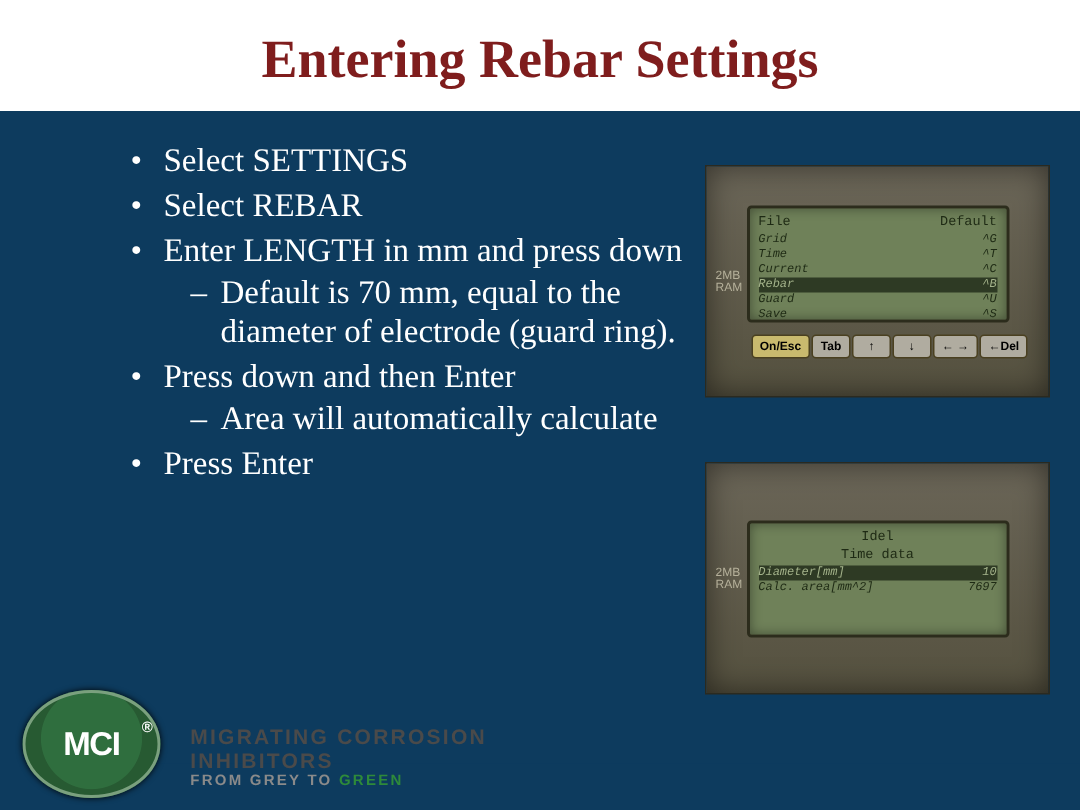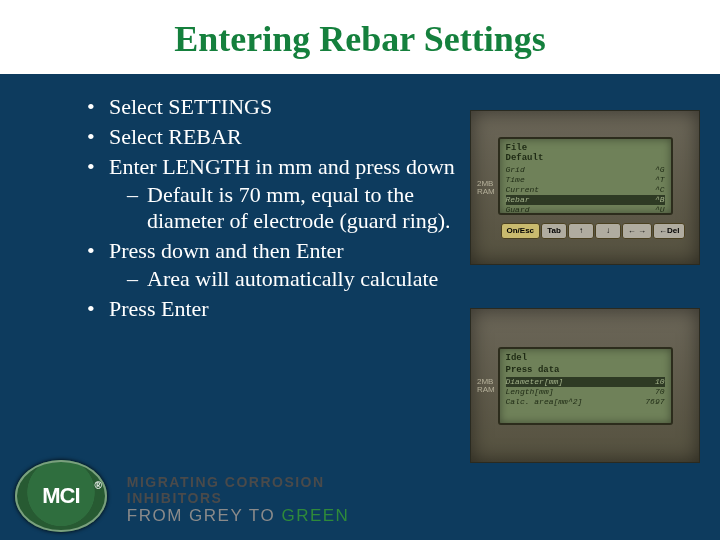--- a/index.html
+++ b/index.html
@@ -12,21 +12,21 @@
   }
   .title-bar {
     background: #fff;
     width: 100%;
     padding: 18px 0 14px 0;
     text-align: center;
   }
   .title-bar h1 {
     font-size: 36px;
     font-weight: 700;
-    color: #15803d;
+    color: #7f1d1d;
   }
   .content {
     position: relative;
     width: 100%;
     height: 435px;
     padding: 20px 20px 0 55px;
     background: #0d3b5e;
     color: #fff;
     margin-left: 32px;
   }
@@ -86,21 +86,21 @@
     border: 2px solid #2c2c1c;
     border-radius: 3px;
     padding: 4px 6px;
     font-family: "Courier New", monospace;
     font-size: 8px;
     line-height: 10px;
     color: #1e2a14;
     box-shadow: inset 0 0 8px rgba(0,0,0,.4);
     overflow: hidden;
   }
-  .screen .hdr { font-weight: bold; font-size: 9px; margin-bottom: 2px; display: flex; justify-content: space-between; flex-direction: column; }
+  .screen .hdr { font-weight: normal; font-size: 9px; margin-bottom: 2px; display: flex; justify-content: space-between; }
   .screen .row { display: flex; justify-content: space-between; font-style: italic; }
   .screen .row.sel { background: #2e3a24; color: #a3b28a; }
   .btnrow {
     width: 185px;
     display: flex;
     justify-content: space-between;
     margin-top: 8px;
     margin-left: 16px;
   }
   .btnrow .kbtn {
@@ -170,22 +170,22 @@
     padding-bottom: 6px;
   }
   .ftxt .l1 {
     color: #4a4a4a;
     font-size: 14px;
     font-weight: 900;
     letter-spacing: 1.5px;
   }
   .ftxt .l2 {
     color: #8a8a8a;
-    font-size: 17px;
-    font-weight: 400;
+    font-size: 10px;
+    font-weight: 700;
     letter-spacing: 1.5px;
   }
   .ftxt .l2 .green { color: #2e8a3a; }
 </style>
 </head>
 <body>
 
 <div class="title-bar">
   <h1>Entering Rebar Settings</h1>
 </div>
@@ -252,29 +252,25 @@
   </div>
 </div>
 
 <div class="device bottom">
   <div class="ramlabel">2MB RAM</div>
   <div class="screen">
     <div class="hdr" style="justify-content:center;">
       <span>Idel</span>
     </div>
     <div class="hdr" style="justify-content:center;">
-      <span>Press data</span>
+      <span>Time data</span>
     </div>
     <div class="row sel">
         <span>Diameter[mm]</span>
         <span>10</span>
-      </div>
-    <div class="row">
-        <span>Length[mm]</span>
-        <span>70</span>
       </div>
     <div class="row">
         <span>Calc. area[mm^2]</span>
         <span>7697</span>
       </div>
   </div>
 </div>
 
 <div class="footer">
   <div class="mcibadge">

